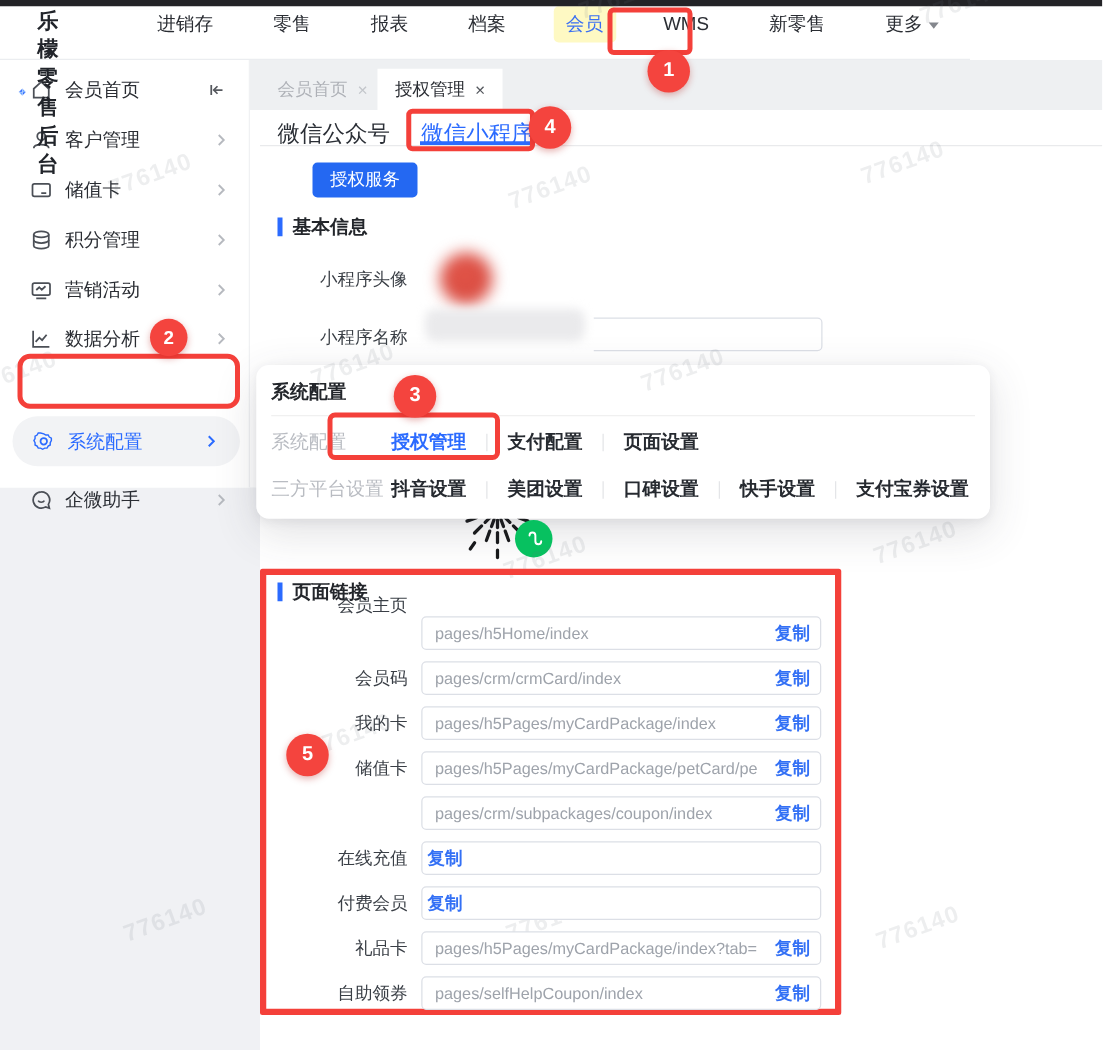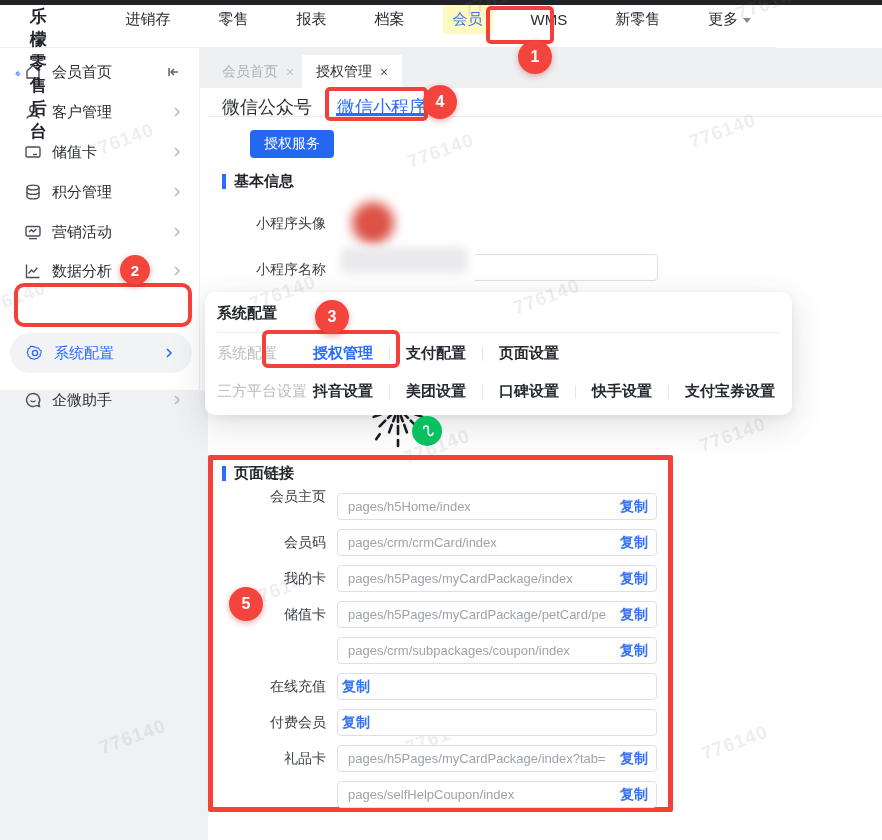--- a/index.html
+++ b/index.html
@@ -330,21 +330,21 @@
       <span class="popup-sep"></span>
       <span class="popup-item">支付宝券设置</span>
     </div>
   </div>
 
   <div class="sec-head sec-links">
     <span class="sec-bar"></span>
     <span class="sec-title">页面链接</span>
   </div>
 
-  <span class="pl-row-label" style="top:483px">会员主页</span>
+  <span class="pl-row-label" style="top:471px">会员主页</span>
   <div class="pl-box" style="top:493px">
     <span class="pl-path">pages/h5Home/index</span>
     <span class="pl-copy">复制</span>
   </div>
 
   <span class="pl-row-label" style="top:529px">会员码</span>
   <div class="pl-box" style="top:529px">
     <span class="pl-path">pages/crm/crmCard/index</span>
     <span class="pl-copy">复制</span>
   </div>
@@ -375,20 +375,21 @@
   <div class="pl-box" style="top:709px">
     <span class="pl-copy">复制</span>
   </div>
 
   <span class="pl-row-label" style="top:745px">礼品卡</span>
   <div class="pl-box" style="top:745px">
     <span class="pl-path">pages/h5Pages/myCardPackage/index?tab=</span>
     <span class="pl-copy">复制</span>
   </div>
 
+  <span class="pl-row-label" style="top:781px">自助领券</span>
   <div class="pl-box" style="top:781px">
     <span class="pl-path">pages/selfHelpCoupon/index</span>
     <span class="pl-copy">复制</span>
   </div>
 
   <div class="wm-layer">
     <span class="wm">776140</span>
     <span class="wm">776140</span>
     <span class="wm">776140</span>
     <span class="wm">776140</span>

